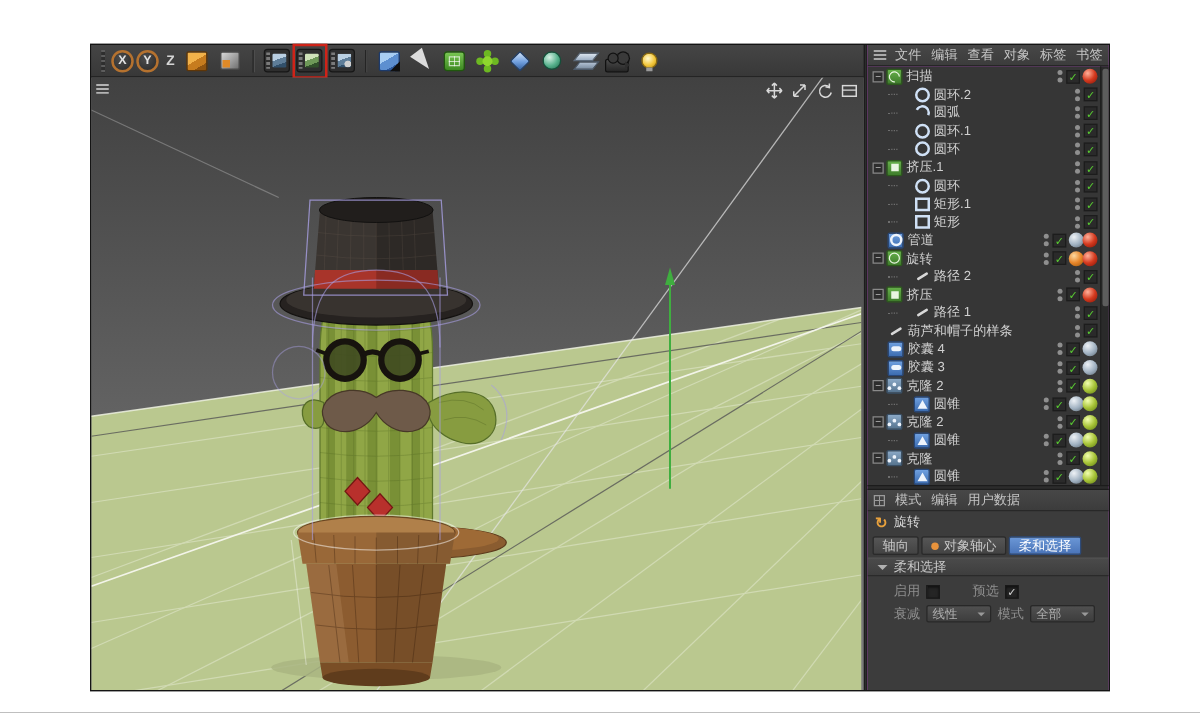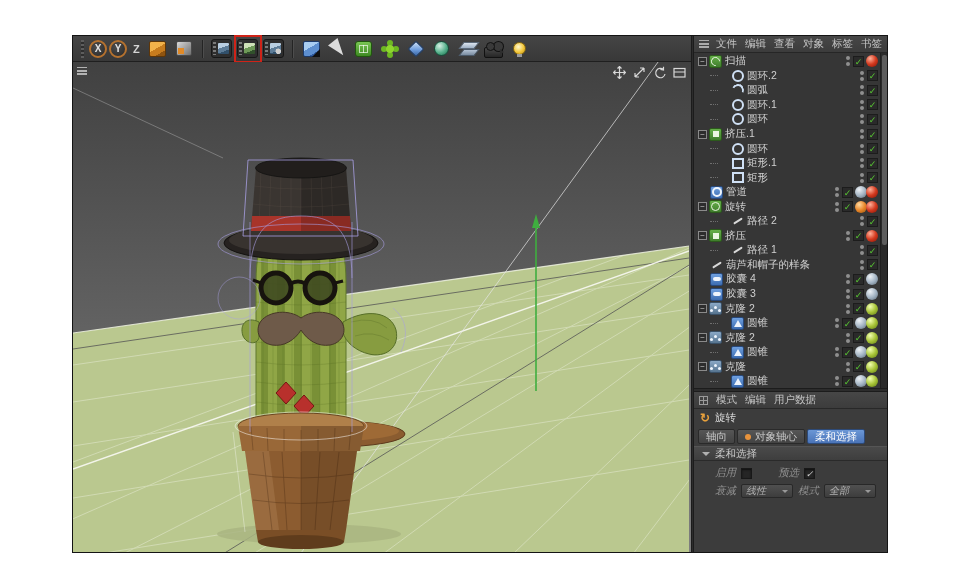--- a/index.html
+++ b/index.html
@@ -143,21 +143,21 @@
   .toolname { font-size:10.5px; color:#dcdcdc; }
   .am-tabrow { height:19px; display:flex; align-items:center; gap:2px; padding:0 4px; flex:none; }
   .tabbtn { height:15px; display:flex; align-items:center; gap:4px; padding:0 7px; font-size:10.5px; color:#c8c8c8;
     background:linear-gradient(#565656,#434343); border:1px solid #2a2a2a; border-radius:2px; white-space:nowrap;font-family:Liberation Serif, serif; }
   .tabbtn.active { background:linear-gradient(#6b97d6,#4a74b8); border-color:#2d4a78; color:#fff; }
   .tabbtn .dot { width:6px; height:6px; border-radius:50%; background:#e8933c; }
   .am-section { height:15px; background:linear-gradient(#4a4a4a,#3e3e3e); border-top:1px solid #555;
     border-bottom:1px solid #2a2a2a; color:#c8c8c8; font-size:10.5px; display:flex; align-items:center;
     gap:5px; padding-left:8px; flex:none; }
   .tri { width:0; height:0; border:4px solid transparent; border-top-color:#b0b0b0; margin-top:4px; }
-  .am-params { flex:1; padding-top:3px;font-style:italic; }
+  .am-params { flex:1; padding-top:3px; }
   .prow { display:flex; align-items:center; height:18px; padding-left:12px; gap:5px; font-size:10.5px; color:#8f8f8f; }
   .plabel { white-space:nowrap; }
   .w30 { width:30px; text-align:right; }
   .pgap { width:16px; }
   .cb { width:11px; height:11px; background:#252525; border:1px solid #181818; color:#cfcfcf;
     font-size:9px; line-height:10px; text-align:center; flex:none;
     box-shadow:inset 0 1px 2px rgba(0,0,0,.6); }
   .dd { display:flex; align-items:center; justify-content:space-between; gap:4px; min-width:52px; height:14px;
     padding:0 4px; background:linear-gradient(#505050,#3d3d3d); border:1px solid #282828; border-radius:2px;
     color:#b0b0b0; font-size:10px; }

